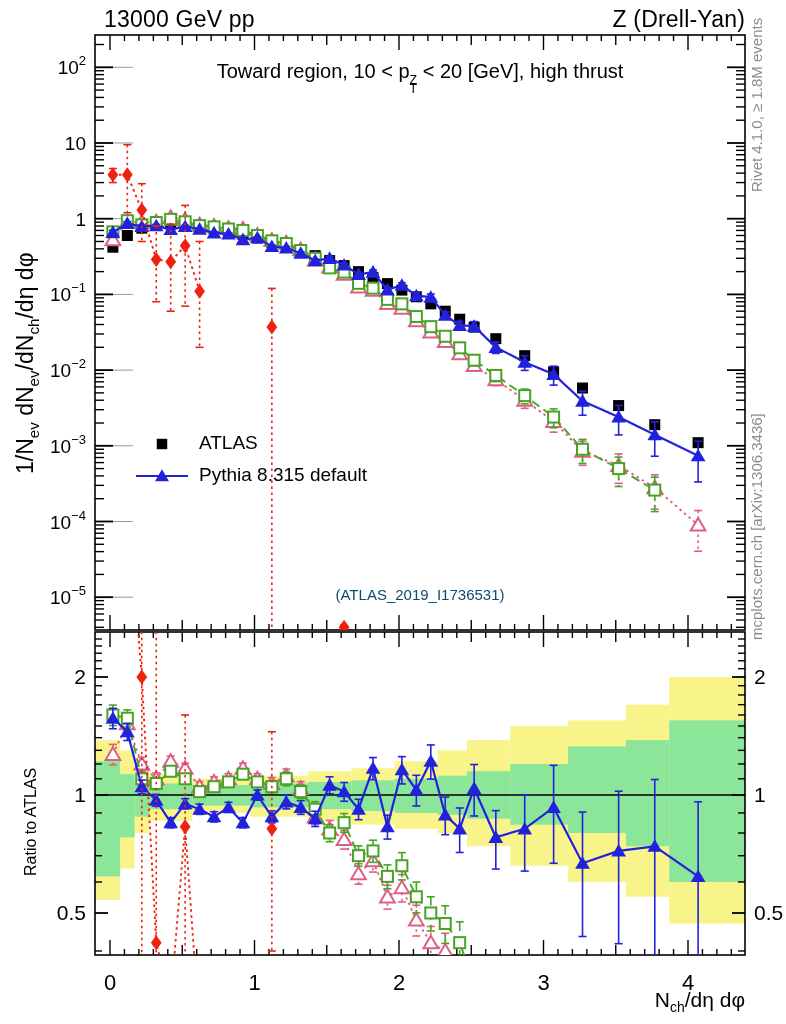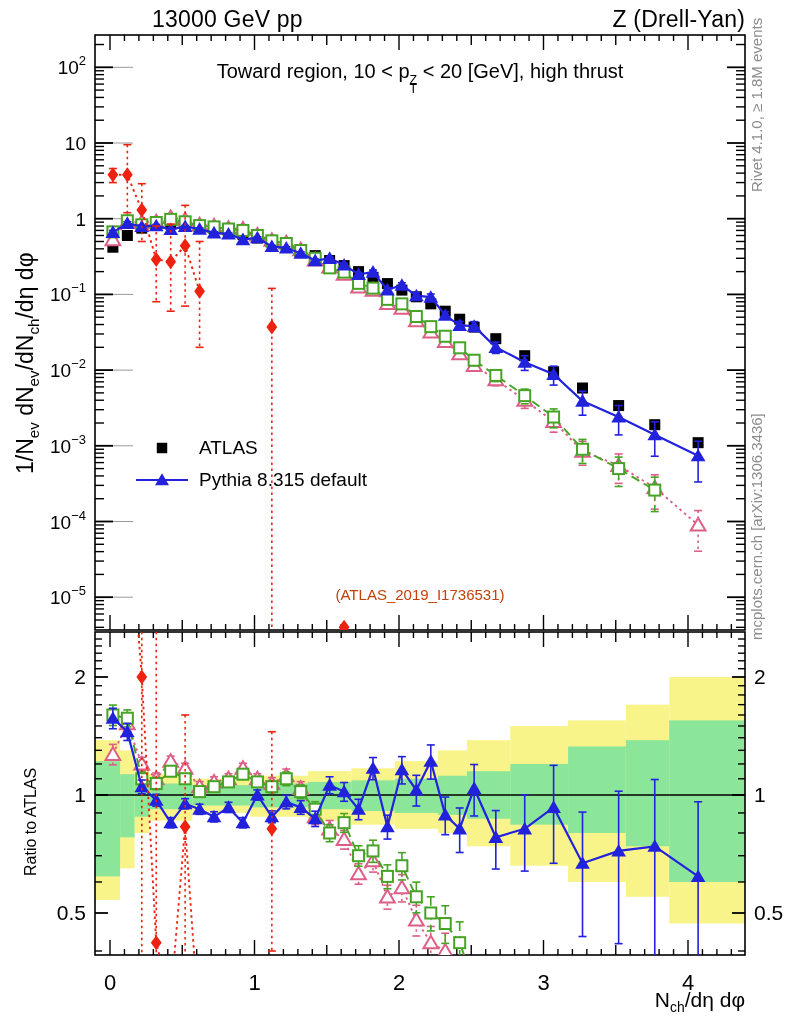--- a/index.html
+++ b/index.html
@@ -1,23 +1,23 @@
 <!DOCTYPE html>
 <html><head>
 <meta charset="utf-8">
 <style>
   html,body{margin:0;padding:0;background:#fff;}
   .page{position:relative;width:786px;height:1024px;background:#fff;overflow:hidden;
         font-family:"Liberation Sans","DejaVu Sans",sans-serif;color:#000;}
   .abs{position:absolute;}
   .hdr{font-size:23px;letter-spacing:0.2px;white-space:nowrap;}
   .plot-title{left:95px;top:60px;width:650px;text-align:center;font-size:20px;white-space:nowrap;}
-  .watermark{left:95px;top:586px;width:650px;text-align:center;font-size:15px;color:#c2410c;}
+  .watermark{left:95px;top:586px;width:650px;text-align:center;font-size:15px;color:#0c4a6e;}
   .legend{left:134px;top:432px;}
-  .legend-row{display:flex;align-items:center;height:32px;}
+  .legend-row{display:flex;height:32px;}
   .legend-row .lab{font-size:19px;margin-left:9px;white-space:nowrap;}
   .vtext{transform-origin:0 0;transform:rotate(-90deg);white-space:nowrap;}
   .ylab-main{left:12px;top:474px;font-size:23px;}
   .ylab-ratio{left:22px;top:876px;font-size:16px;}
   .sidenote{color:#8c8c8c;font-size:15px;}
   .xlab{right:41px;top:988px;font-size:21px;white-space:nowrap;}
   sub,sup{font-size:66%;}
   .stk{display:inline-flex;flex-direction:column;align-items:center;vertical-align:-0.45em;
        font-size:62%;line-height:0.78;}
   svg text{font-family:"Liberation Sans","DejaVu Sans",sans-serif;}
@@ -1293,21 +1293,21 @@
         <path d="M 127.34 482.4647098496117 L 132.74 489.9647098496117 L 127.34 497.4647098496117 L 121.94 489.9647098496117 Z" fill="#ee2211"></path>
         <path d="M 141.79 669.4962416997193 L 147.19 676.9962416997193 L 141.79 684.4962416997193 L 136.39 676.9962416997193 Z" fill="#ee2211"></path>
         <path d="M 156.24 935.1862781640231 L 161.64000000000001 942.6862781640231 L 156.24 950.1862781640231 L 150.84 942.6862781640231 Z" fill="#ee2211"></path>
         <path d="M 170.69 992.4684681498924 L 176.09 999.9684681498924 L 170.69 1007.4684681498924 L 165.29 999.9684681498924 Z" fill="#ee2211"></path>
         <path d="M 185.14 819.221387788579 L 190.54 826.721387788579 L 185.14 834.221387788579 L 179.73999999999998 826.721387788579 Z" fill="#ee2211"></path>
         <path d="M 199.59 1023.5075166005613 L 204.99 1031.0075166005613 L 199.59 1038.5075166005613 L 194.19 1031.0075166005613 Z" fill="#ee2211"></path>
         <path d="M 271.84000000000003 821.2849698655831 L 277.24 828.7849698655831 L 271.84000000000003 836.2849698655831 L 266.44000000000005 828.7849698655831 Z" fill="#ee2211"></path>
       </g>
     </svg>
 
-  <div class="abs hdr" style="left:104px;top:6px;margin-left:48px;">13000 GeV pp</div>
+  <div class="abs hdr" style="left:104px;top:6px;">13000 GeV pp</div>
   <div class="abs hdr" style="right:41px;top:6px;">Z (Drell-Yan)</div>
 
   <div class="abs plot-title">Toward region, 10 &lt; p<span class="stk">
         <span>Z</span>
         <span>T</span>
       </span> &lt; 20 [GeV], high thrust</div>
 
   <div class="abs watermark">(ATLAS_2019_I1736531)</div>
 
   <div class="abs legend" id="legend">

